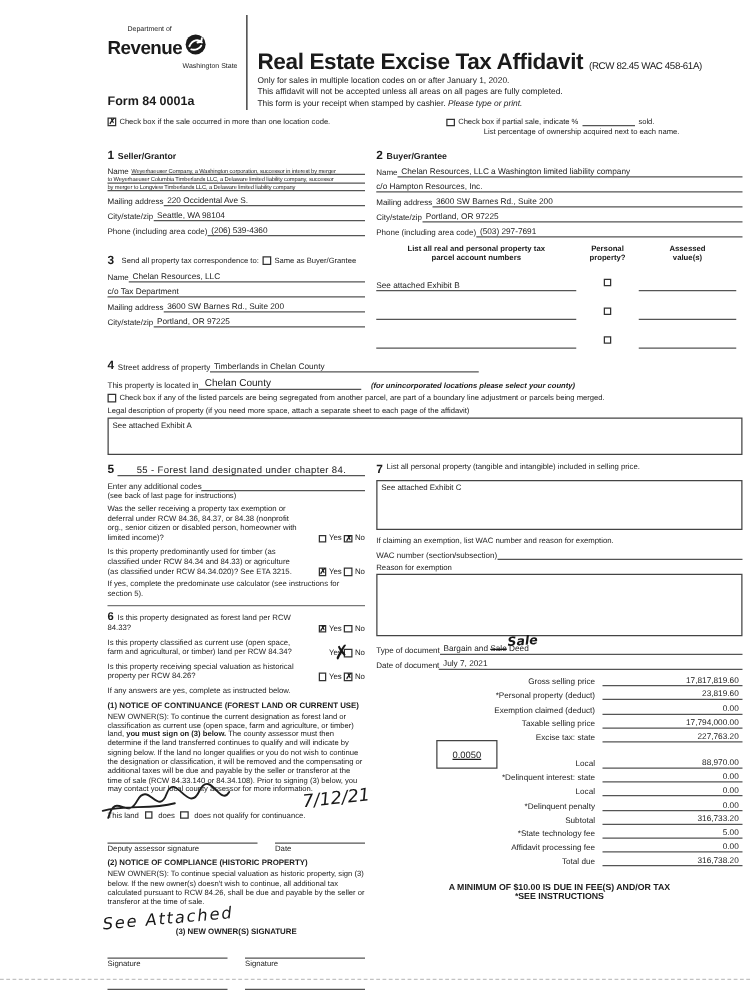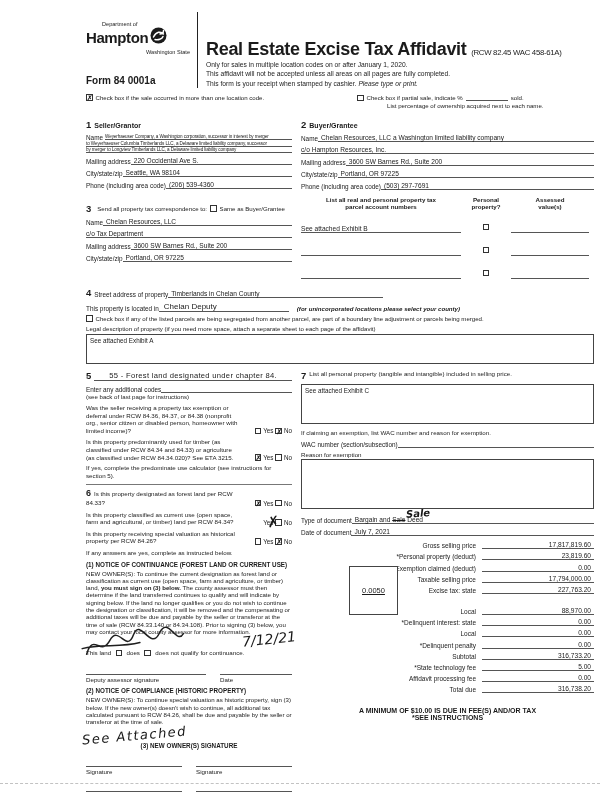--- a/index.html
+++ b/index.html
@@ -55,40 +55,40 @@
 
   
   .boxed { border:1px solid #444; font-size:6.3px; padding:2px 3px; }
 
   
   .fee { display:flex; align-items:flex-end; margin-top:3.2px; position:relative; }
   .fee-l { flex:1; text-align:right; font-size:6.5px; white-space:nowrap; }
   .fee-v { width:112px; flex:none; border-bottom:0.8px solid #555; text-align:right;
            font-size:6.6px; padding-right:3px; margin-left:6px; }
   .ratebox { position:absolute; left:48px; bottom:0; border:1px solid #444;
-             font-size:7.5px; padding:19px 12px; background:#fff;text-decoration:underline; }
+             font-size:7.5px; padding:6px 12px; background:#fff;text-decoration:underline; }
 
   .sigline { border-bottom:0.8px solid #555; min-height:9px; }
   .under-lbl { font-size:6.2px; margin-top:1px; }
 
   hr.thin { border:none; border-top:0.8px solid #777; margin:5px 0 0 0; }
   .center { text-align:center; }
   .scan-dashes { position:absolute; left:0; right:0; bottom:8px; border-top:1px dashed #c2c2c2; }
 </style>
 </head>
 <body>
 
 <div class="page">
 <div class="content">
 
   <div class="header">
     <div class="logo">
       <div class="logo-dept">Department of</div>
       <div class="logo-main">
-        <span class="logo-rev">Hampton</span>
+        <span class="logo-rev">Revenue</span>
         <span>
           <svg width="17" height="17" viewBox="0 0 17 17">
                 <circle cx="8.5" cy="8.5" r="8" fill="#1b1b1b"></circle>
                 <path d="M3.5 10 C6 4.5, 11 4, 13.5 7 M13 6.5 L13.5 3.5 M13 6.5 L10 7 M5 12.5 C8 13.5, 12 12, 13 9.5" stroke="#fff" stroke-width="1.5" fill="none" stroke-linecap="round"></path>
               </svg>
         </span>
       </div>
       <div class="logo-st">Washington State</div>
       <div class="logo-form">Form 84 0001a</div>
     </div>
@@ -235,21 +235,21 @@
 
   <div style="margin-top:8px;">
     <div class="fl" style="margin-top:0;">
       <span class="secno">4</span>
       <span class="lbl">Street address of property</span>
       <span class="fill val" style="max-width:240px;">Timberlands in Chelan County</span>
       <span style="flex:1;"></span>
     </div>
     <div class="fl">
       <span class="lbl">This property is located in</span>
-      <span class="val" style="border-bottom:0.8px solid #555; width:130px; font-size:8px; padding-left:5px;">Chelan Deputy</span>
+      <span class="val" style="border-bottom:0.8px solid #555; width:130px; font-size:8px; padding-left:5px;">Chelan County</span>
       <span class="small em" style="font-weight:bold; margin-left:8px;">(for unincorporated locations please select your county)</span>
       <span style="flex:1;"></span>
     </div>
     <div style="display:flex; gap:3px; margin-top:3px; align-items:flex-start;">
       <span class="cb"></span>
       <span class="small">Check box if any of the listed parcels are being segregated from another parcel, are part of a boundary line adjustment or parcels being merged.</span>
     </div>
     <div class="small" style="margin-top:3px;">Legal description of property (if you need more space, attach a separate sheet to each page of the affidavit)</div>
     <div class="boxed" style="height:30px; margin-top:2px;">See attached Exhibit A</div>
   </div>

